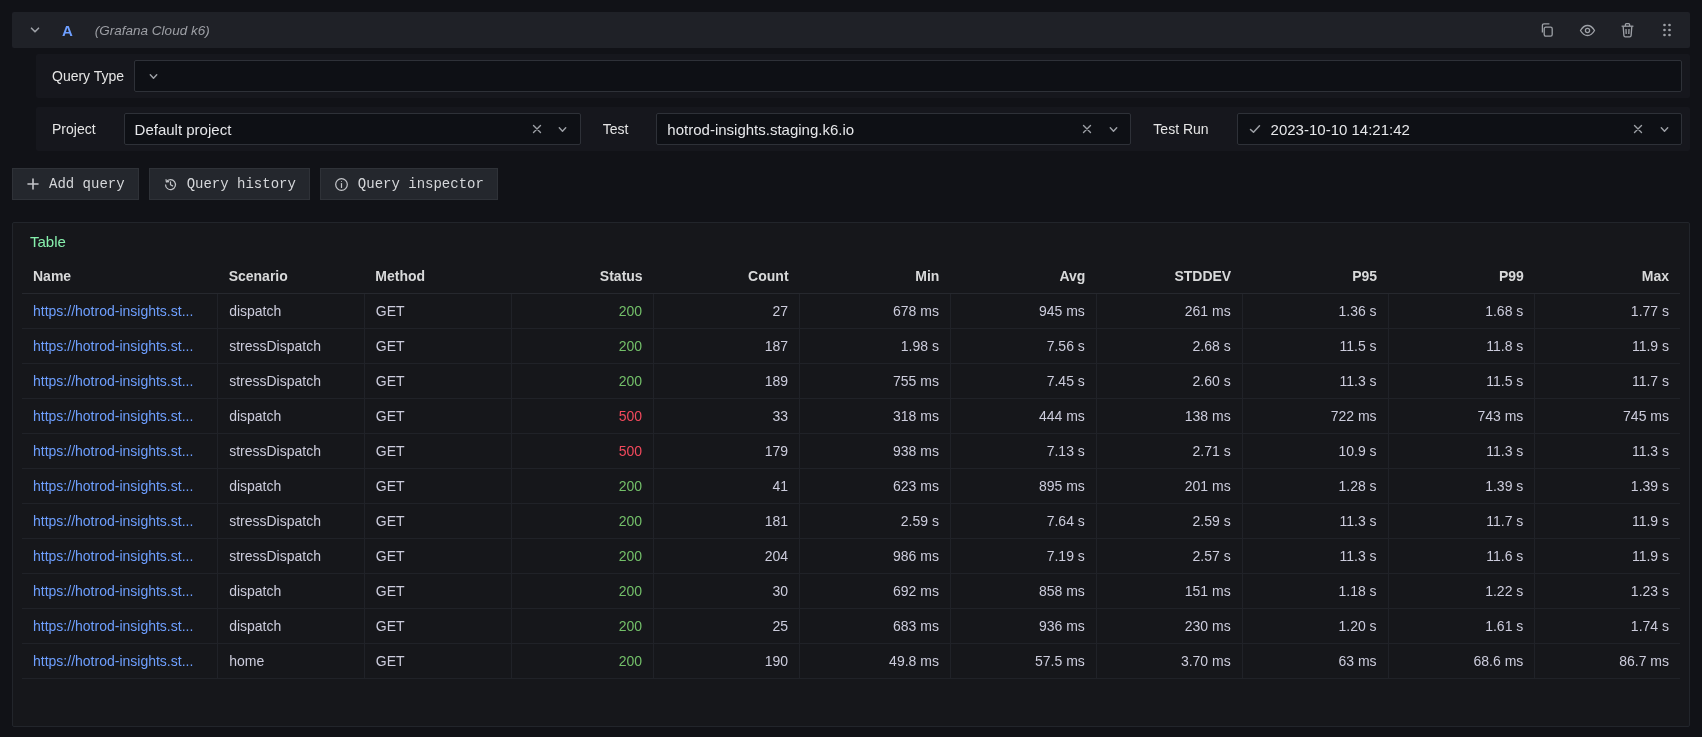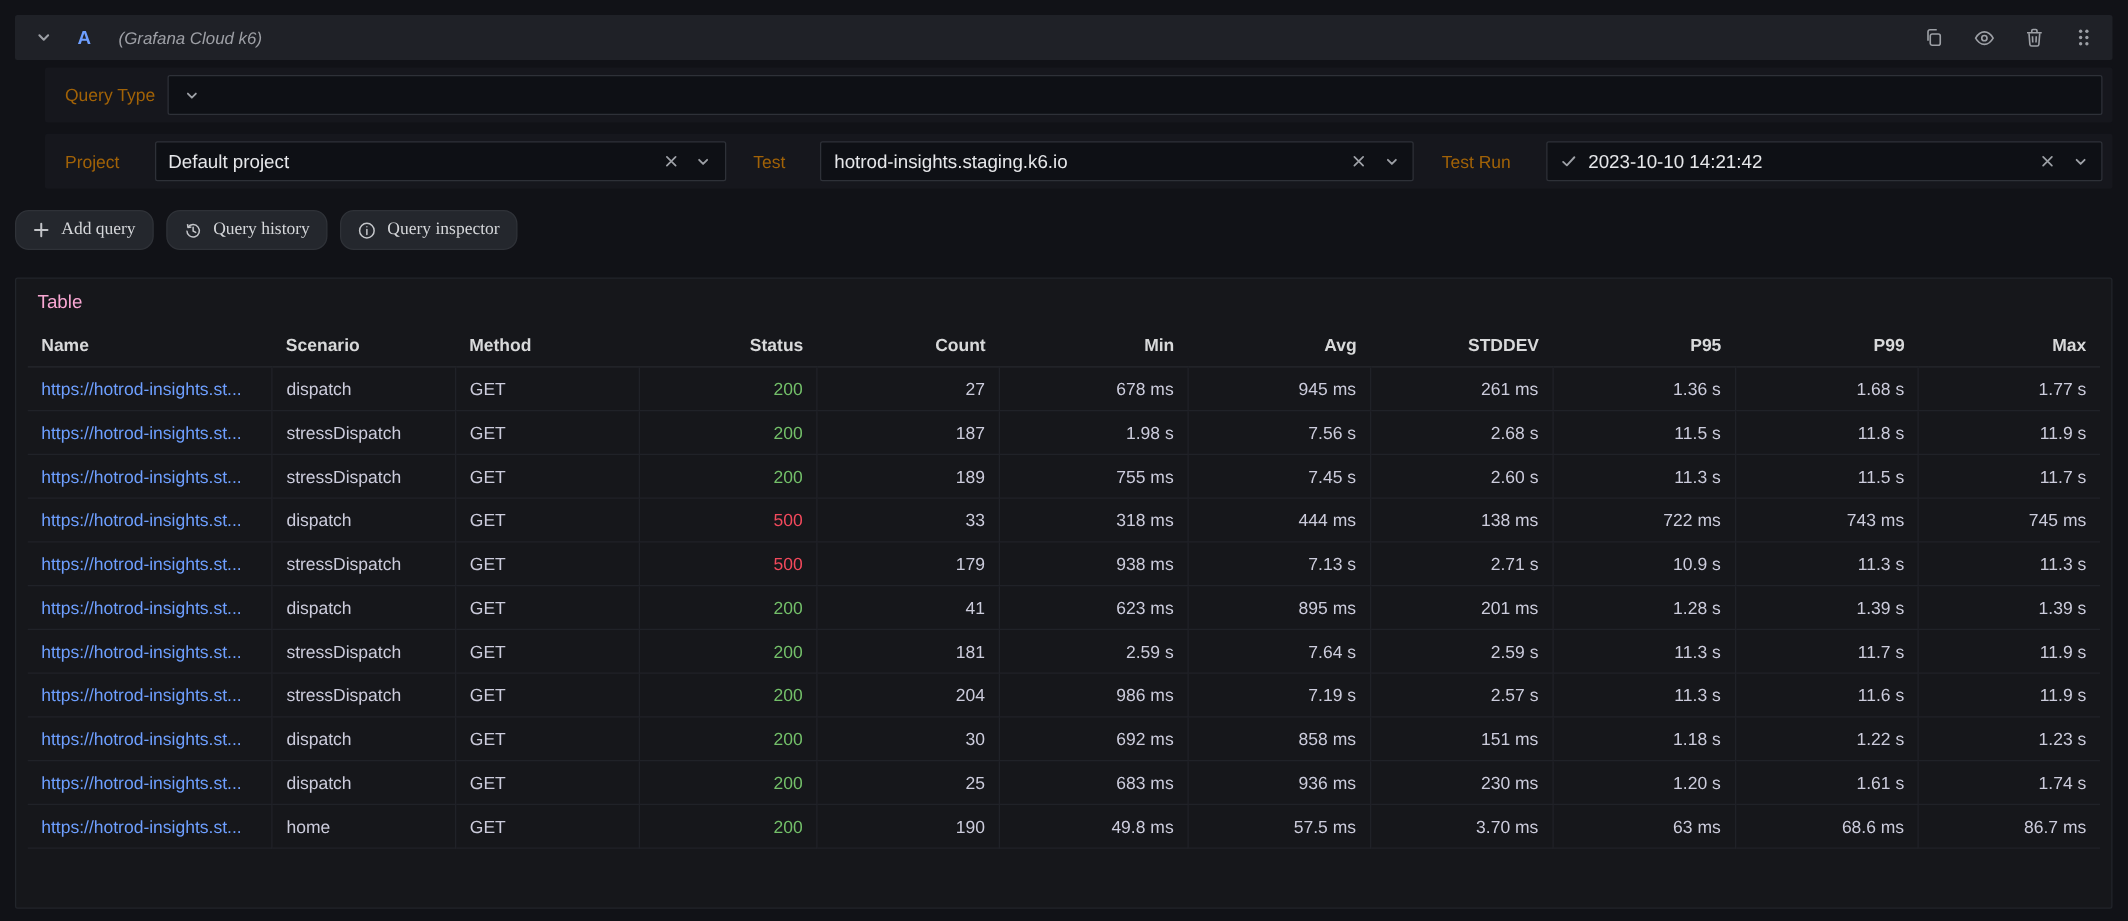--- a/index.html
+++ b/index.html
@@ -21,45 +21,45 @@
   .ds-name { color:#9d9fa5; font-style:italic; font-size:13.5px; margin-left:22px; }
   .qh-actions { margin-left:auto; display:flex; align-items:center; gap:18px; }
   .icon-btn { width:22px; height:22px; display:flex; align-items:center; justify-content:center; color:#9da0a6; cursor:pointer; }
   .icon-btn svg, .collapse-btn svg { display:block; }
 
   
   .query-body { margin-left:24px; margin-top:6px; display:flex; flex-direction:column; gap:9px; }
   .editor-row { background:#16171d; border-radius:2px; padding:6px 8px; display:flex; align-items:center; }
   .field-group { display:flex; align-items:center; flex:1; min-width:0;gap:18px; }
   .field-group + .field-group { margin-left:14px; }
-  .field-label { font-size:14px; font-weight:500; color:#a16207; padding:0 10px 0 8px; white-space:nowrap; }
+  .field-label { font-size:14px; font-weight:500; color:#e5e5e5; padding:0 10px 0 8px; white-space:nowrap; }
   .select {
     height:32px; flex:1; min-width:0; background:#0e1015; border:1px solid #2e3138; border-radius:2px;
     display:flex; align-items:center; padding:0 9px 0 10px; cursor:pointer;
   }
   .select .value { flex:1; font-size:15px; color:#e6e7ea; white-space:nowrap; overflow:hidden; }
   .sel-adorn { display:flex; align-items:center; gap:10px; color:#9da0a6; }
   .sel-adorn .mini-icon { display:flex; align-items:center; justify-content:center; width:16px; height:16px; cursor:pointer; }
   .check-lead { color:#9da0a6; margin-right:9px; display:flex; align-items:center; }
 
   
   .buttons-row { margin-top:17px; display:flex; gap:10px; flex:0 0 auto; }
   .btn {
-    height:32px; background:#24272d; border:1px solid #2f3238; border-radius:11px;
-    color:#d5d7da; font-size:14px; font-weight:500; font-family:Liberation Serif, serif;
+    height:32px; background:#24272d; border:1px solid #2f3238; border-radius:0;
+    color:#d5d7da; font-size:14px; font-weight:500; font-family:Liberation Mono, monospace;
     display:flex; align-items:center; gap:9px; padding:0 13px; cursor:pointer; white-space:nowrap;
   }
   .btn .b-icon { display:flex; align-items:center; justify-content:center; color:#c3c5c9; }
 
   
   .panel {
     margin-top:22px; flex:1; min-height:0; background:#16171b; border:1px solid #22252b;
     border-radius:2px; padding:7px 9px 8px 9px; display:flex; flex-direction:column;
   }
-  .panel-title { font-size:15px; font-weight:500; color:#f9a8d4; padding:3px 8px 12px 8px; cursor:pointer; width:max-content; }
+  .panel-title { font-size:15px; font-weight:500; color:#86efac; padding:3px 8px 12px 8px; cursor:pointer; width:max-content; }
   .table-wrap { flex:1; min-height:0; overflow:hidden; padding:0 0 0 0; }
   table { width:100%; border-collapse:collapse; table-layout:fixed; }
   th {
     font-size:14px; font-weight:700; color:#d8d9da; text-align:left;
     padding:6px 11px 9px 11px; border-bottom:1px solid #26282e; cursor:pointer; white-space:nowrap;
   }
   th.right { text-align:right; }
   td {
     font-size:14px; color:#ccccdc; padding:9px 11px; white-space:nowrap; overflow:hidden; text-overflow:clip;
     border-bottom:1px solid #202228; border-right:1px solid #202228;

